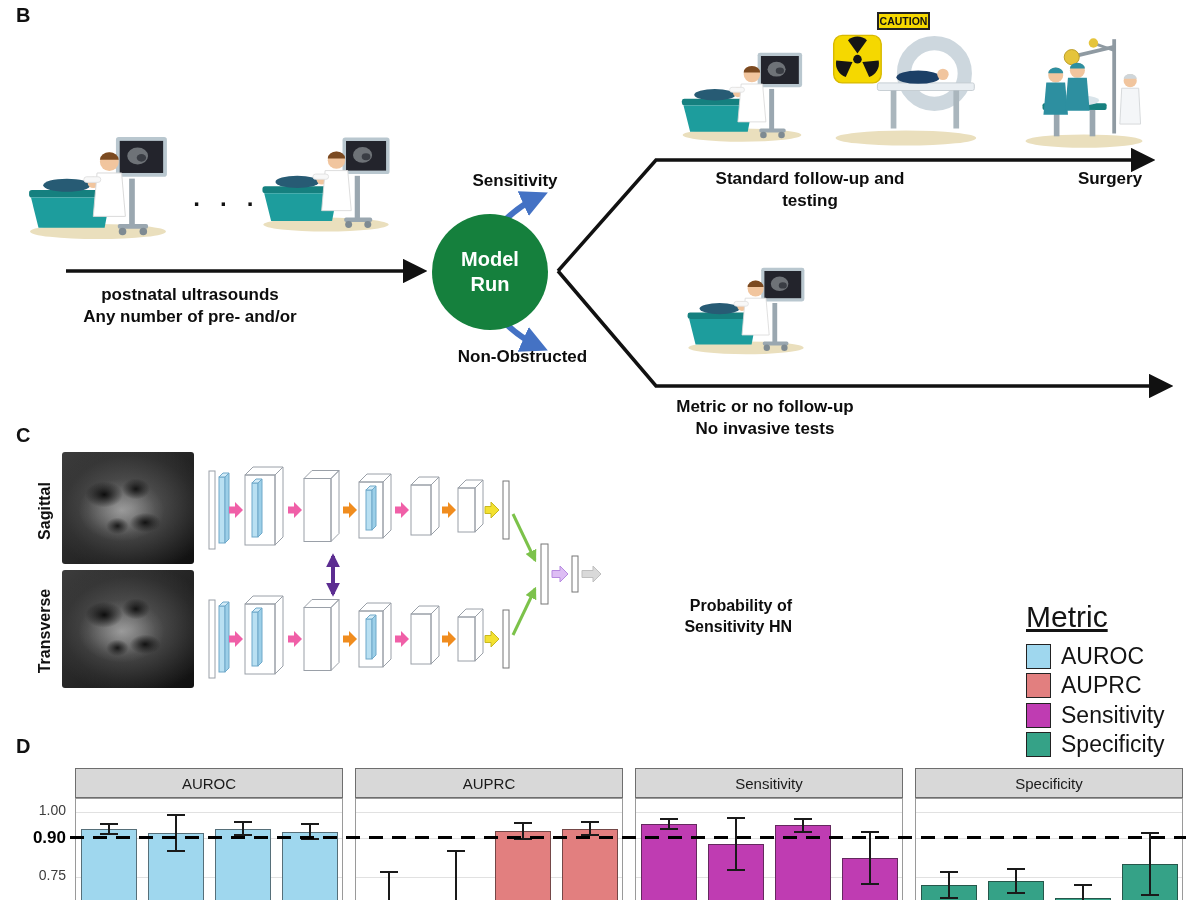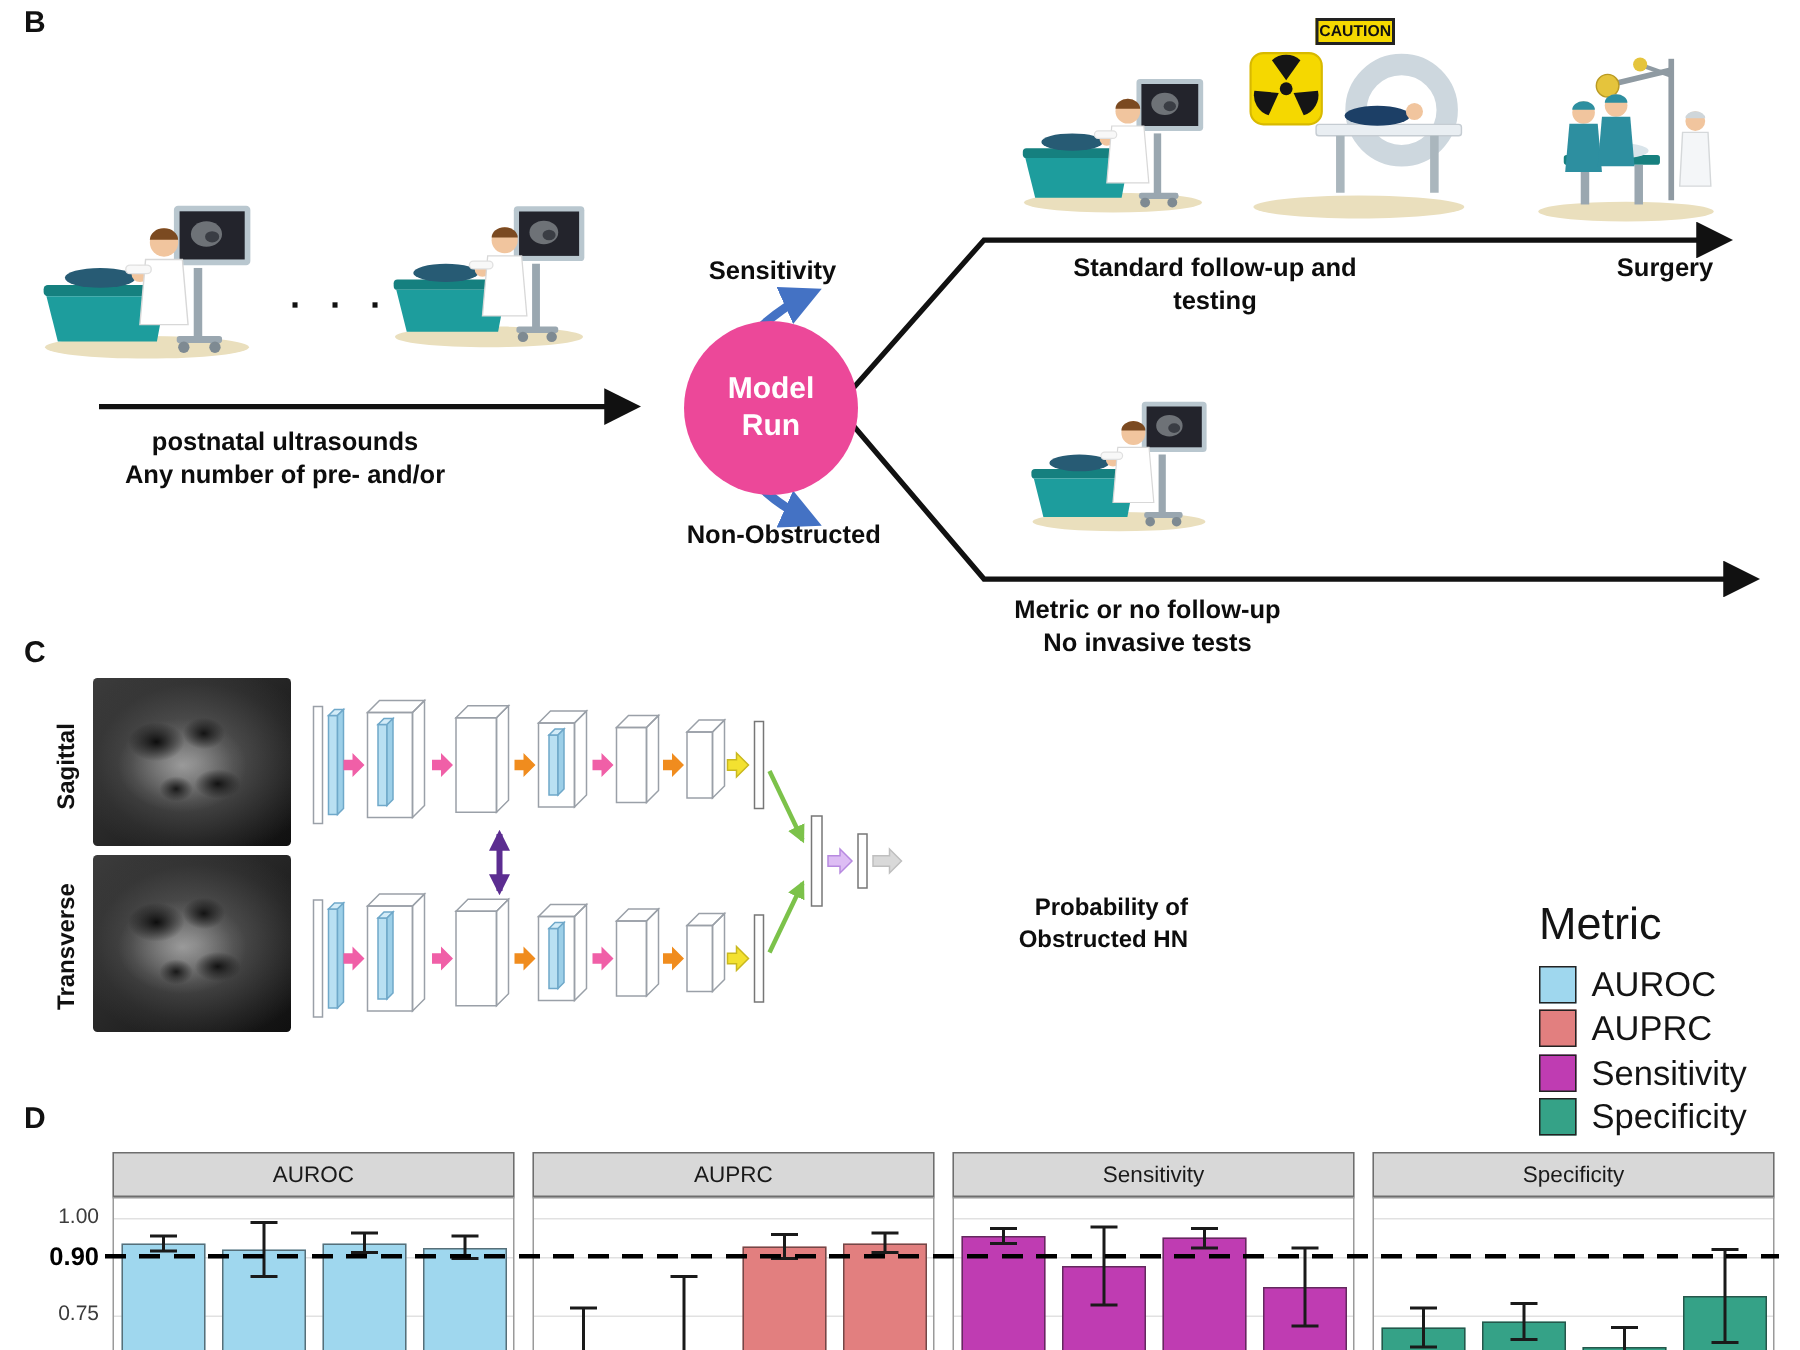--- a/index.html
+++ b/index.html
@@ -19,21 +19,21 @@
   .us-img { background-color:#141414; border-radius:3px;
     background-image:
       radial-gradient(ellipse 26px 18px at 32% 38%, rgba(8,8,8,.95), transparent 72%),
       radial-gradient(ellipse 20px 15px at 56% 33%, rgba(12,12,12,.9), transparent 70%),
       radial-gradient(ellipse 22px 14px at 63% 63%, rgba(10,10,10,.9), transparent 70%),
       radial-gradient(ellipse 16px 12px at 42% 66%, rgba(10,10,10,.85), transparent 70%),
       radial-gradient(ellipse 55px 40px at 45% 52%, rgba(205,205,205,.55), rgba(110,110,110,.25) 62%, transparent 78%),
       radial-gradient(ellipse 95px 75px at 52% 50%, rgba(160,160,160,.5), rgba(60,60,60,.35) 70%, transparent 88%),
       linear-gradient(135deg, #3c3c3c, #101010); }
   #legend { width:170px; }
-  #legend-title { font-size:30px; color:#141414; margin-bottom:10px; }
+  #legend-title { font-size:30px; color:#141414; margin-bottom:10px;text-decoration:underline; }
   .legend-item { display:flex; align-items:center; gap:10px; margin-bottom:4px; }
   .legend-swatch { width:25px; height:25px; border:1.5px solid #222; flex:0 0 auto; }
   .legend-label { font-size:23px; color:#141414; line-height:1.1; }
   .facet-head { position:absolute; background:#d8d8d8; border:1px solid #6e6e6e; display:flex; align-items:center; justify-content:center; font-size:15px; color:#1a1a1a; }
   .facet-plot { position:absolute; background:#fff; border:1px solid #9a9a9a; border-bottom:none; overflow:hidden; }
   .gridline { position:absolute; left:0; right:0; height:1px; background:#e1e1e1; }
   .bar { position:absolute; border:1px solid rgba(25,25,25,.55); }
   .err, .errcap { position:absolute; background:#1a1a1a; }
   .ytick { position:absolute; text-align:right; font-size:14px; color:#3c3c3c; }
   .ytick.bold { font-weight:700; font-size:17px; color:#000; }
@@ -130,21 +130,21 @@
   <div class="abs dots" style="left:192px;top:190px;width:70px;text-align:center">·  ·  ·</div>
   <svg class="abs" style="left:252px;top:118px;width:148px;height:120px">
       <use href="#sym-us"></use>
     </svg>
 
   <div class="abs cap" style="left:30px;top:284px;width:320px">
     <div>postnatal ultrasounds</div>
     <div>Any number of pre- and/or</div>
   </div>
 
-  <div class="abs" id="model-circle" style="left: 456px; top: 214px; background: #ec4899;">
+  <div class="abs" id="model-circle" style="left: 432px; top: 214px; background: #15803d;">
     <div>Model</div>
     <div>Run</div>
   </div>
 
   <div class="abs cap" style="left:445px;top:170px;width:140px">Sensitivity</div>
   <div class="abs cap" style="left:440px;top:346px;width:165px">Non-Obstructed</div>
 
   <svg class="abs" style="left:672px;top:28px;width:140px;height:126px">
       <use href="#sym-us"></use>
     </svg>
@@ -286,21 +286,21 @@
       <line x1="308" y1="62" x2="330" y2="108" stroke="#7cc24a" stroke-width="3" marker-end="url(#mG)"></line>
       <line x1="308" y1="183" x2="330" y2="137" stroke="#7cc24a" stroke-width="3" marker-end="url(#mG)"></line>
       <rect x="336" y="92" width="7" height="60" fill="#fff" stroke="#777"></rect>
       <polygon points="347,118.5 355,118.5 355,114 363,122 355,130 355,125.5 347,125.5" fill="#ddbdf4" stroke="#b78ae0" stroke-width="1"></polygon>
       <rect x="367" y="104" width="6" height="36" fill="#fff" stroke="#777"></rect>
       <polygon points="377,118.5 388,118.5 388,114 396,122 388,130 388,125.5 377,125.5" fill="#d9d9d9" stroke="#bfbfbf" stroke-width="1"></polygon>
     </svg>
 
   <div class="abs cap cap-left" style="left:622px;top:596px;width:170px;font-size:16px">
     <div>Probability of</div>
-    <div>Obstructed HN</div>
+    <div>Sensitivity HN</div>
   </div>
 
   <div class="abs" id="legend" style="left:1026px;top:600px">
     <div id="legend-title">Metric</div>
     <div id="legend-items">
         <div class="legend-item">
           <span class="legend-swatch" style="background: rgb(159, 215, 238);"></span>
           <span class="legend-label">AUROC</span>
         </div>
         <div class="legend-item">

